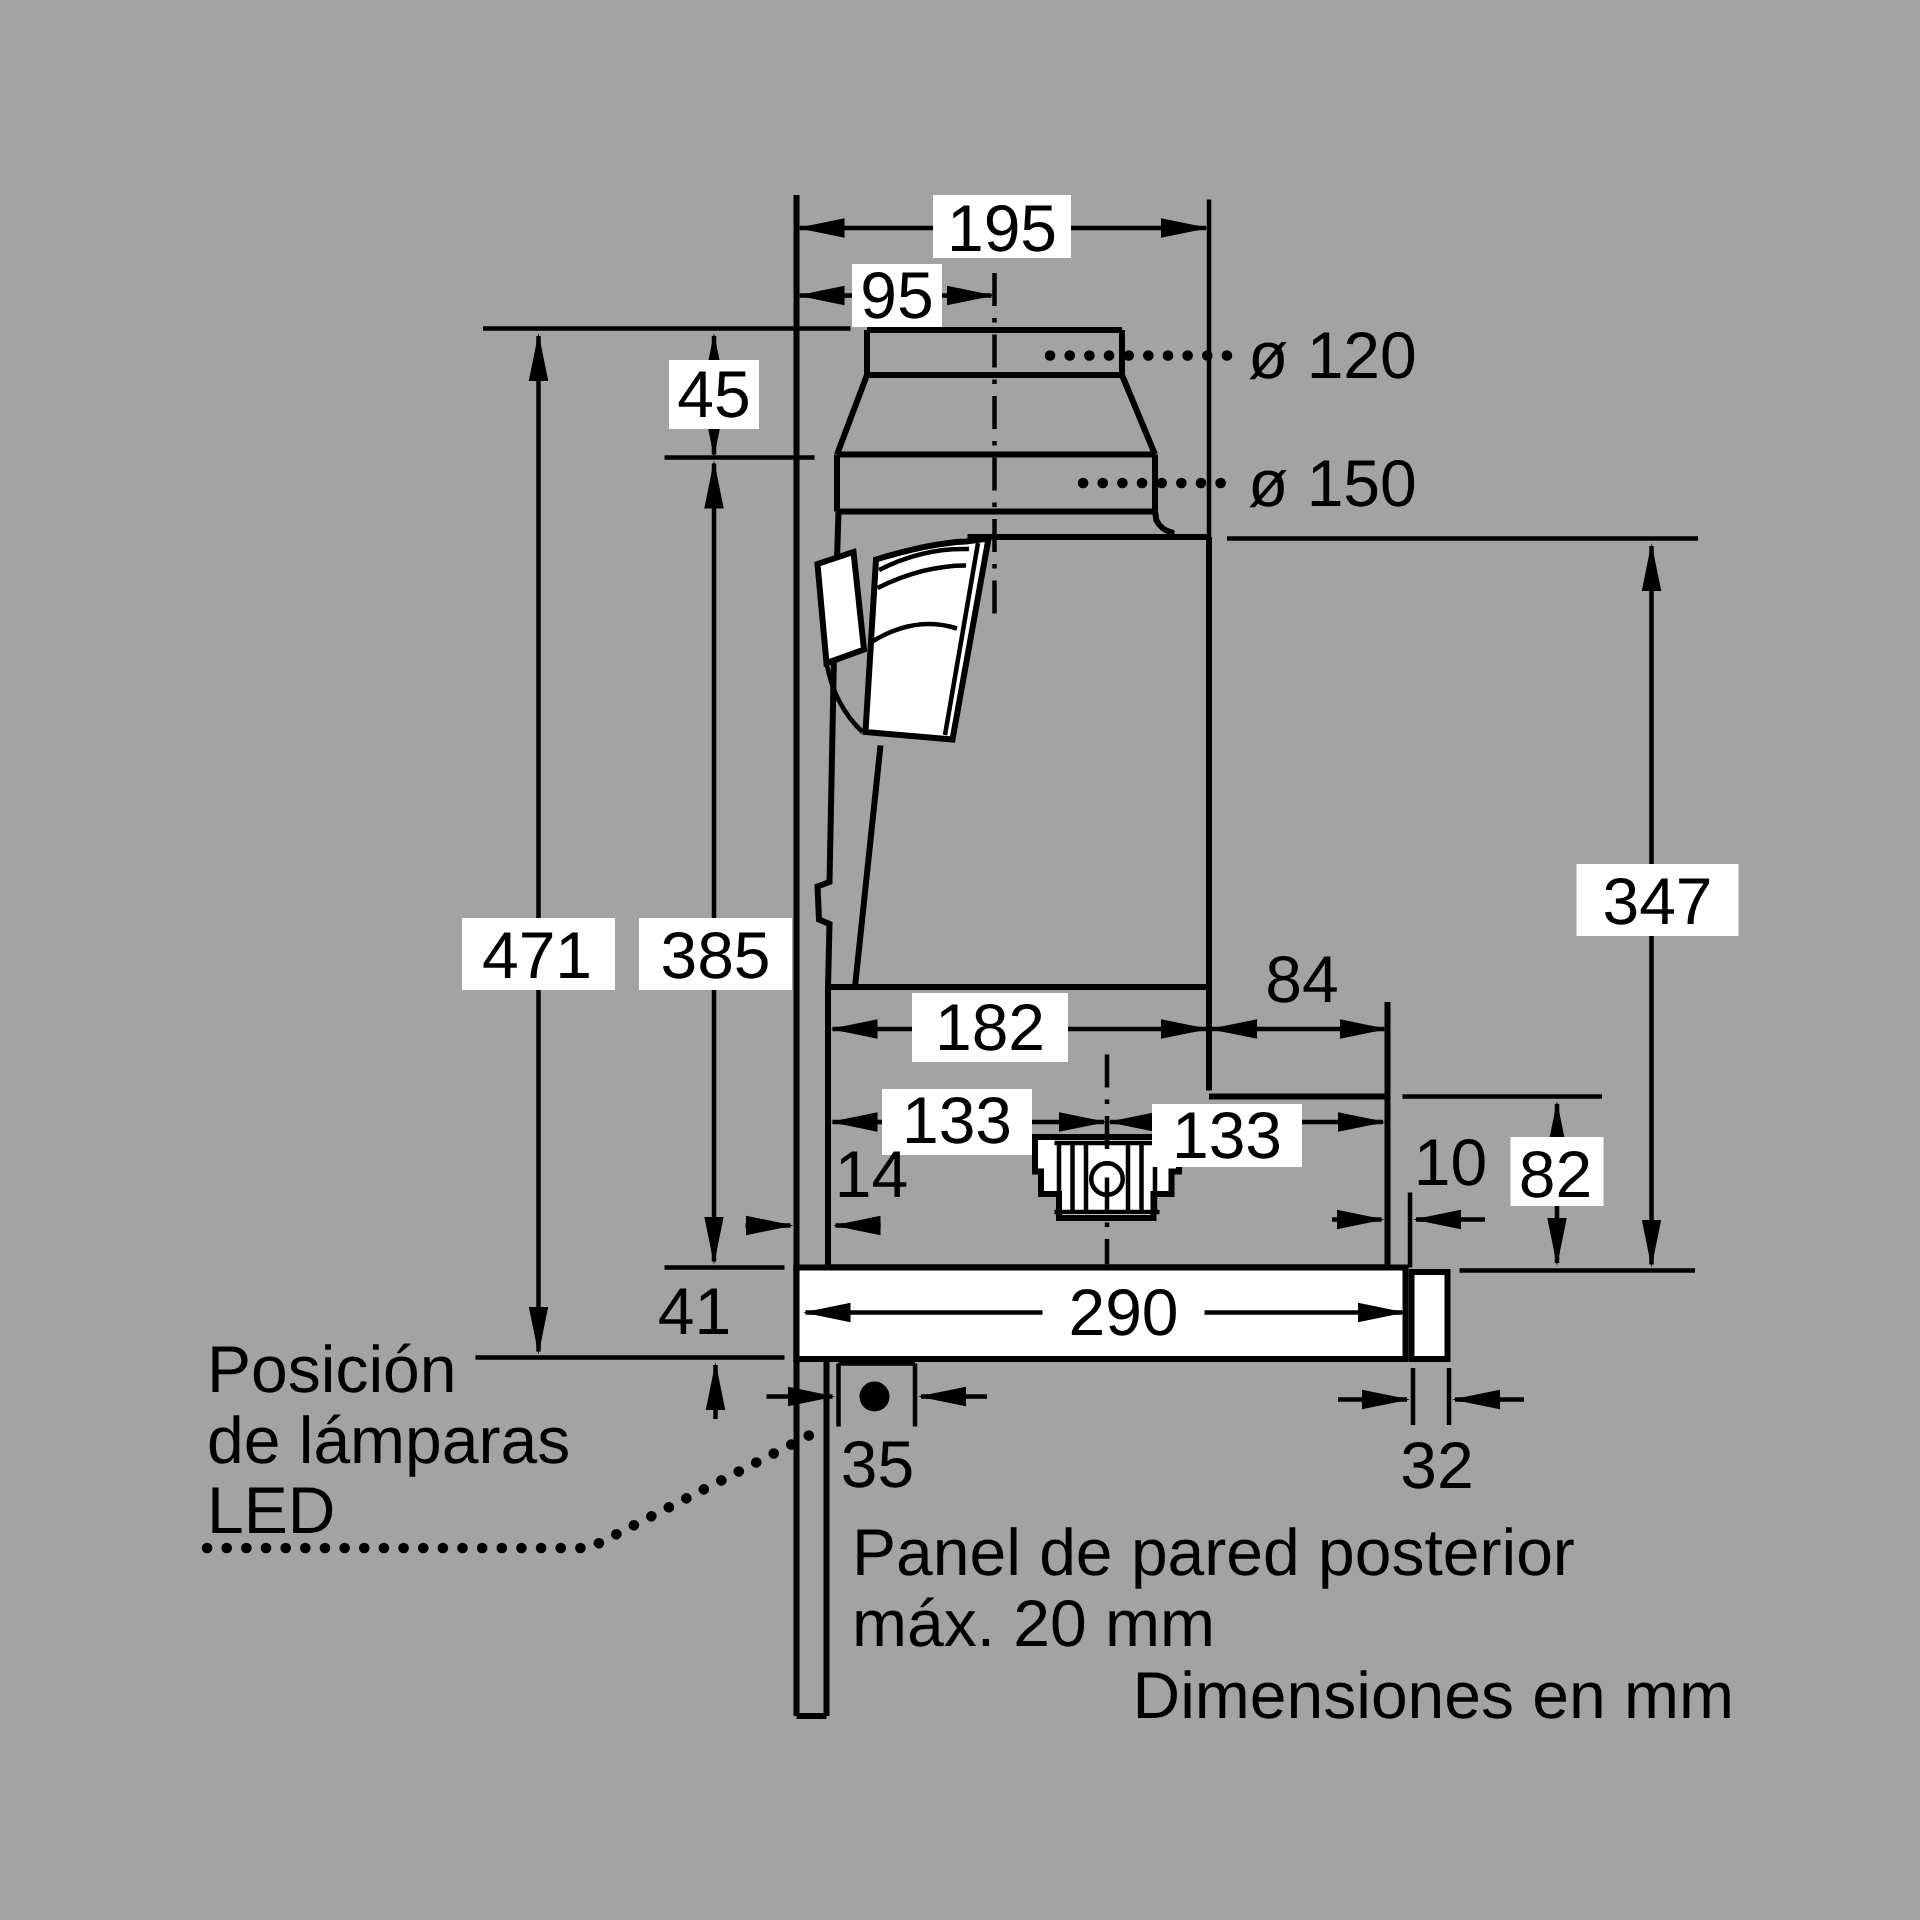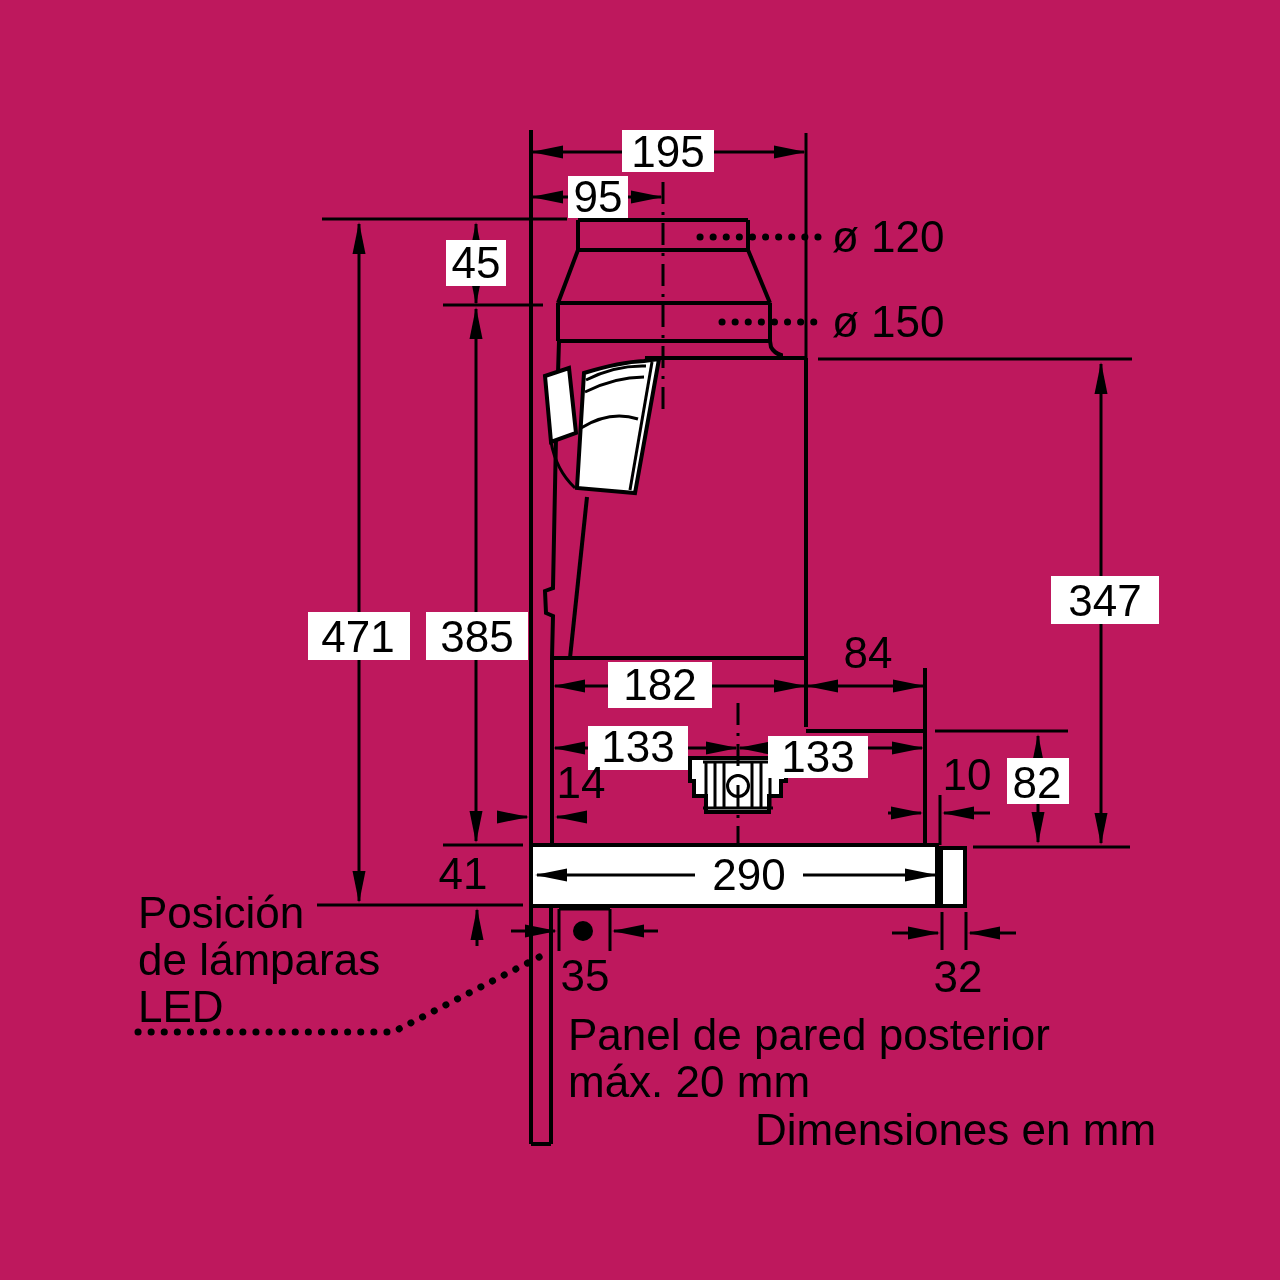--- a/index.html
+++ b/index.html
@@ -1,16 +1,16 @@
 <!DOCTYPE html>
 <html><head>
 <meta charset="utf-8">
 <style>
   html,body{margin:0;padding:0;background:#fff;}
-  .stage{width:1280px;height:1280px;background:#be185d;position:relative;font-family:"Liberation Sans",sans-serif;}
+  .stage{width:1280px;height:1280px;background:#a3a3a3;position:relative;font-family:"Liberation Sans",sans-serif;}
   svg{display:block;}
   text{font-family:"Liberation Sans",sans-serif;fill:#000;}
   .dim{font-size:44px;}
   .note{font-size:44px;}
   .ln{stroke:#000;stroke-width:3;fill:none;}
   .out{stroke:#000;stroke-width:4;fill:none;}
   .outw{stroke:#000;stroke-width:4;fill:#fff;}
   .cl{stroke:#000;stroke-width:3;fill:none;stroke-dasharray:22 8 3 8;}
   .dots{stroke:#000;stroke-width:7;fill:none;stroke-dasharray:0.1 13;stroke-linecap:round;}
   .bg{fill:#fff;stroke:none;}

